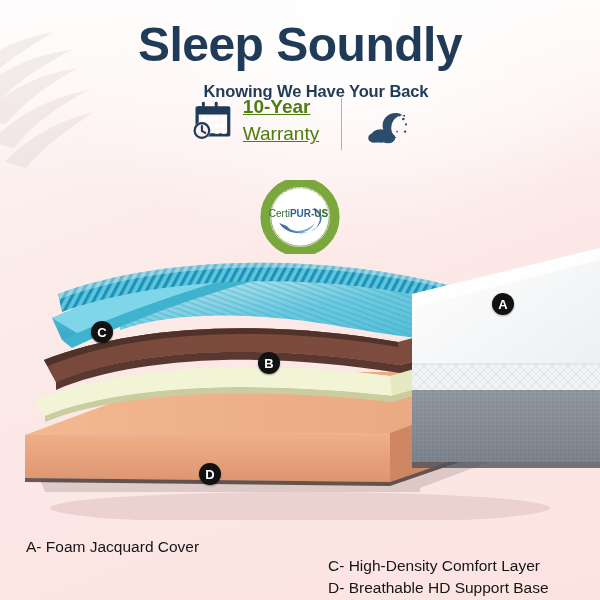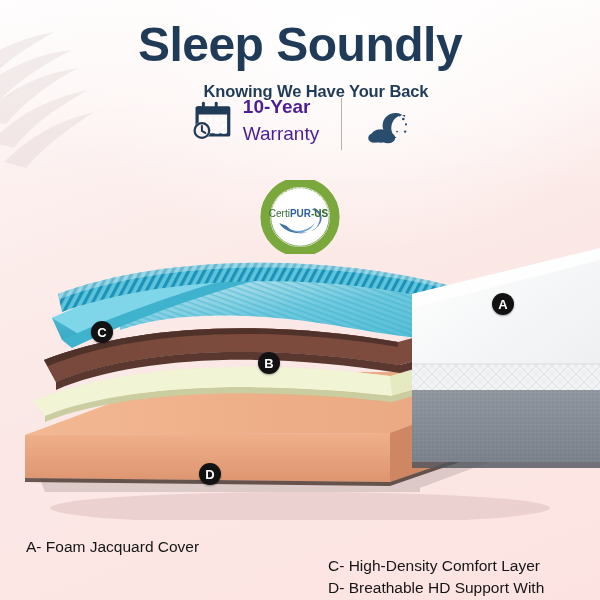--- a/index.html
+++ b/index.html
@@ -37,21 +37,21 @@
     font-size:16.5px; font-weight:bold; color:#1f3b57;
     margin-top:12px; letter-spacing:-.1px;padding-left:32px;
   }
 
   
   #promo-row {
     position:absolute; left:0; top:96px; width:600px;
     display:flex; justify-content:center; align-items:flex-start; gap:0;
   }
   .promo { display:flex; align-items:flex-start; gap:9px; }
-  .promo-text { line-height:1.12; color:#4c1d95; }
+  .promo-text { line-height:1.12; color:#4d7c0f;text-decoration:underline; }
   .promo-l1 { font-size:19px; }
   .promo-l2 { font-size:19px;margin-top:6px; }
   .promo-l1 b, .promo-l2 b { font-weight:bold; }
   .promo-l1 span.norm, .promo-l2 span.norm { font-weight:normal; }
   #promo-divider {
     width:1px; height:52px; background:#b9b0b0; margin:2px 22px 0 22px;
   }
   #calendar-icon { width:44px; height:44px; flex:none; margin-top:2px; }
   #moon-icon { width:44px; height:36px; flex:none; margin-top:14px; margin-left:2px; }
 
@@ -298,15 +298,15 @@
 <div class="badge" id="badge-b">B</div>
 <div class="badge" id="badge-c">C</div>
 <div class="badge" id="badge-d">D</div>
 
 <div id="legend">
   <div class="legend-col left">
     <div class="legend-line"><span>A-</span><span> Foam </span><b>Jacquard</b><span> Cover</span></div>
   </div>
   <div class="legend-col right">
     <div class="legend-line"><span>C-</span><span> </span><b>High-Density</b><span> Comfort Layer</span></div>
-    <div class="legend-line"><span>D-</span><span> </span><b>Breathable</b><span> HD Support With</span></div>
+    <div class="legend-line"><span>D-</span><span> </span><b>Breathable</b><span> HD Support Base</span></div>
   </div>
 </div>
 
 </body></html>

